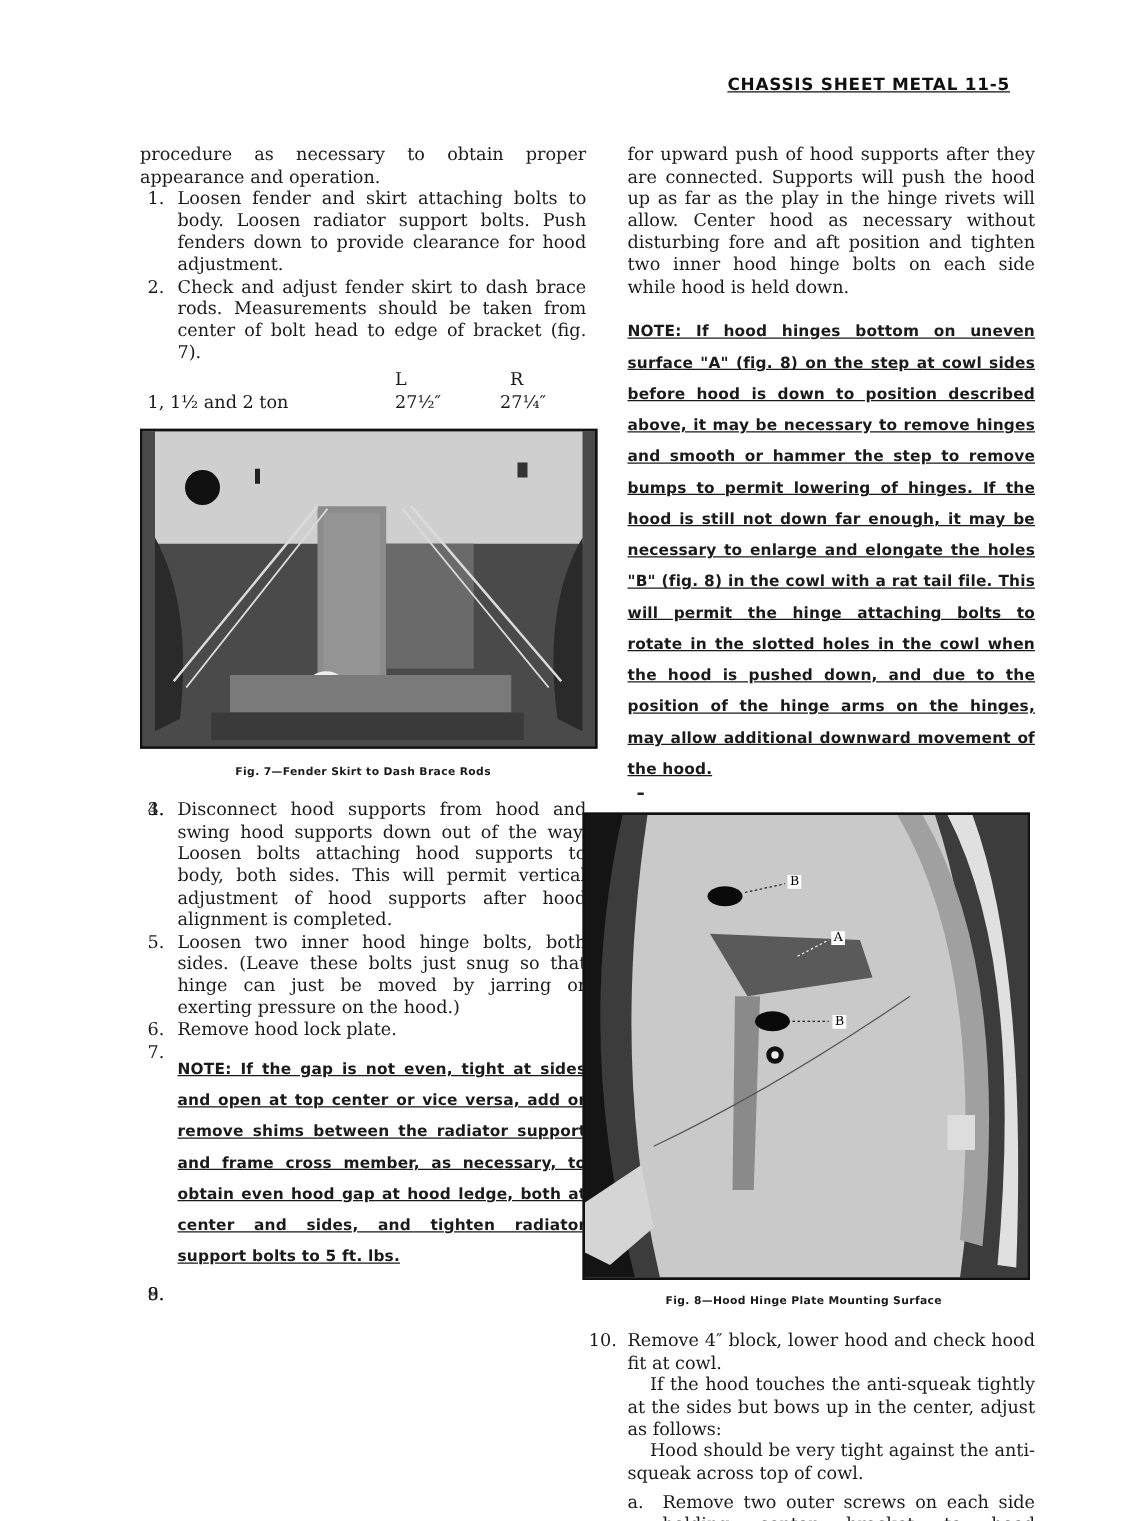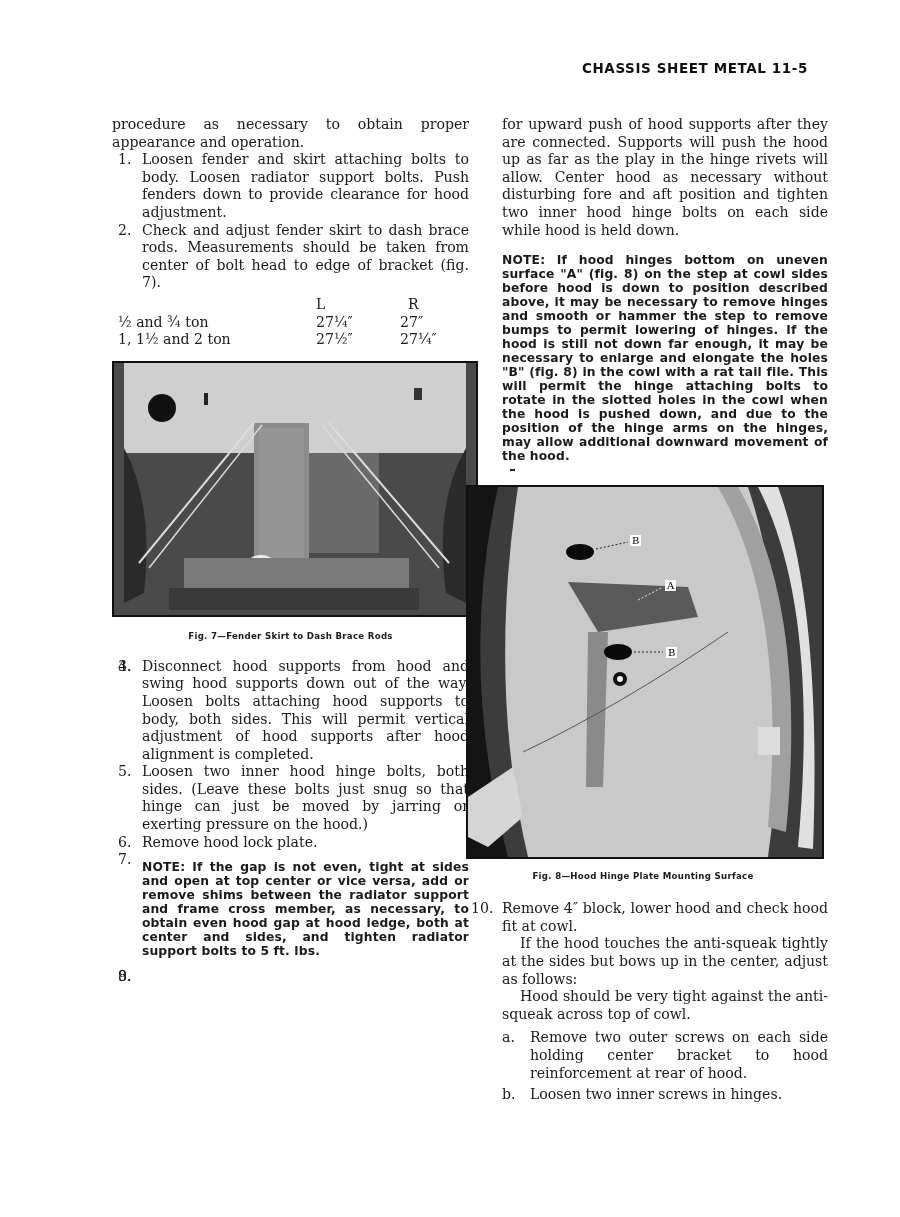--- a/index.html
+++ b/index.html
@@ -6,36 +6,37 @@
     body {
       width: 900px; height: 1217px; position: relative; overflow: hidden;
       font-family: "DejaVu Serif", "Liberation Serif", serif;
       color: #1a1a1a;
     }
     .header {
       position: absolute; top: 60px; right: 92px;
       font-family: "DejaVu Sans", "Liberation Sans", sans-serif;
       font-weight: bold; font-size: 13.5px; letter-spacing: 0.6px;
       color: #111;
+      text-decoration: underline;
     }
     .col { position: absolute; top: 116px; }
     .col-left { left: 77px; width: 357px; margin-left: 35px; }
     .col-right { left: 502px; width: 326px; }
     p, .item { margin: 0; font-size: 14.1px; line-height: 17.6px; text-align: justify; }
     .item { position: relative; padding-left: 30px; }
     .item .num { position: absolute; left: 6px; top: 0; }
     .item.ten .num { left: -31px; }
     .item.ten { padding-left: 0; }
     .item.sub { padding-left: 28px; }
     .item.sub .num { left: 0; }
     .indent { text-indent: 18px; }
     .note {
       font-family: "DejaVu Sans", "Liberation Sans", sans-serif;
-      font-weight: bold; font-size: 12.3px; line-height: 14px;
-      text-align: justify; letter-spacing: 0.15px;
+      font-weight: bold; font-size: 12.3px; line-height: 25px;
+      text-align: justify; letter-spacing: 0.15px; text-decoration: underline;
     }
     .note-left { padding-left: 30px; margin: 9px 0 10px 0; }
     .note-right { margin: 14px 0 0 0; }
     table.meas { border-collapse: collapse; margin: 4px 0 0 6px; font-size: 14.1px; }
     table.meas td, table.meas th { padding: 0; line-height: 17.6px; font-weight: normal; text-align: left; }
     table.meas td.c1 { width: 188px; }
     table.meas td.c2, table.meas th.c2 { width: 84px; padding-left: 10px; }
     table.meas th.c3 { padding-left: 8px; }
     .figure { position: relative; border: 2px solid #111; overflow: hidden; }
     .fig7 { width: 362px; height: 252px; margin: 12px 0 0 0; background: #6e6e6e; }
@@ -69,25 +70,20 @@
     <span class="num">2.</span>
     <span>Check and adjust fender skirt to dash brace rods. Measurements should be taken from center of bolt head to edge of bracket (fig. 7).</span>
   </div>
 
   <table class="meas">
     <tbody>
         <tr>
       <th class="c1"></th>
       <th class="c2">L</th>
       <th class="c3">R</th>
-    </tr>
-    <tr>
-      <td class="c1">½ and ¾ ton</td>
-      <td class="c2">27¼″</td>
-      <td>27″</td>
     </tr>
     <tr>
       <td class="c1">1, 1½ and 2 ton</td>
       <td class="c2">27½″</td>
       <td>27¼″</td>
     </tr>
   </tbody>
     </table>
 
   <div class="figure fig7" title="Engine compartment photo showing fender skirt to dash brace rods">

